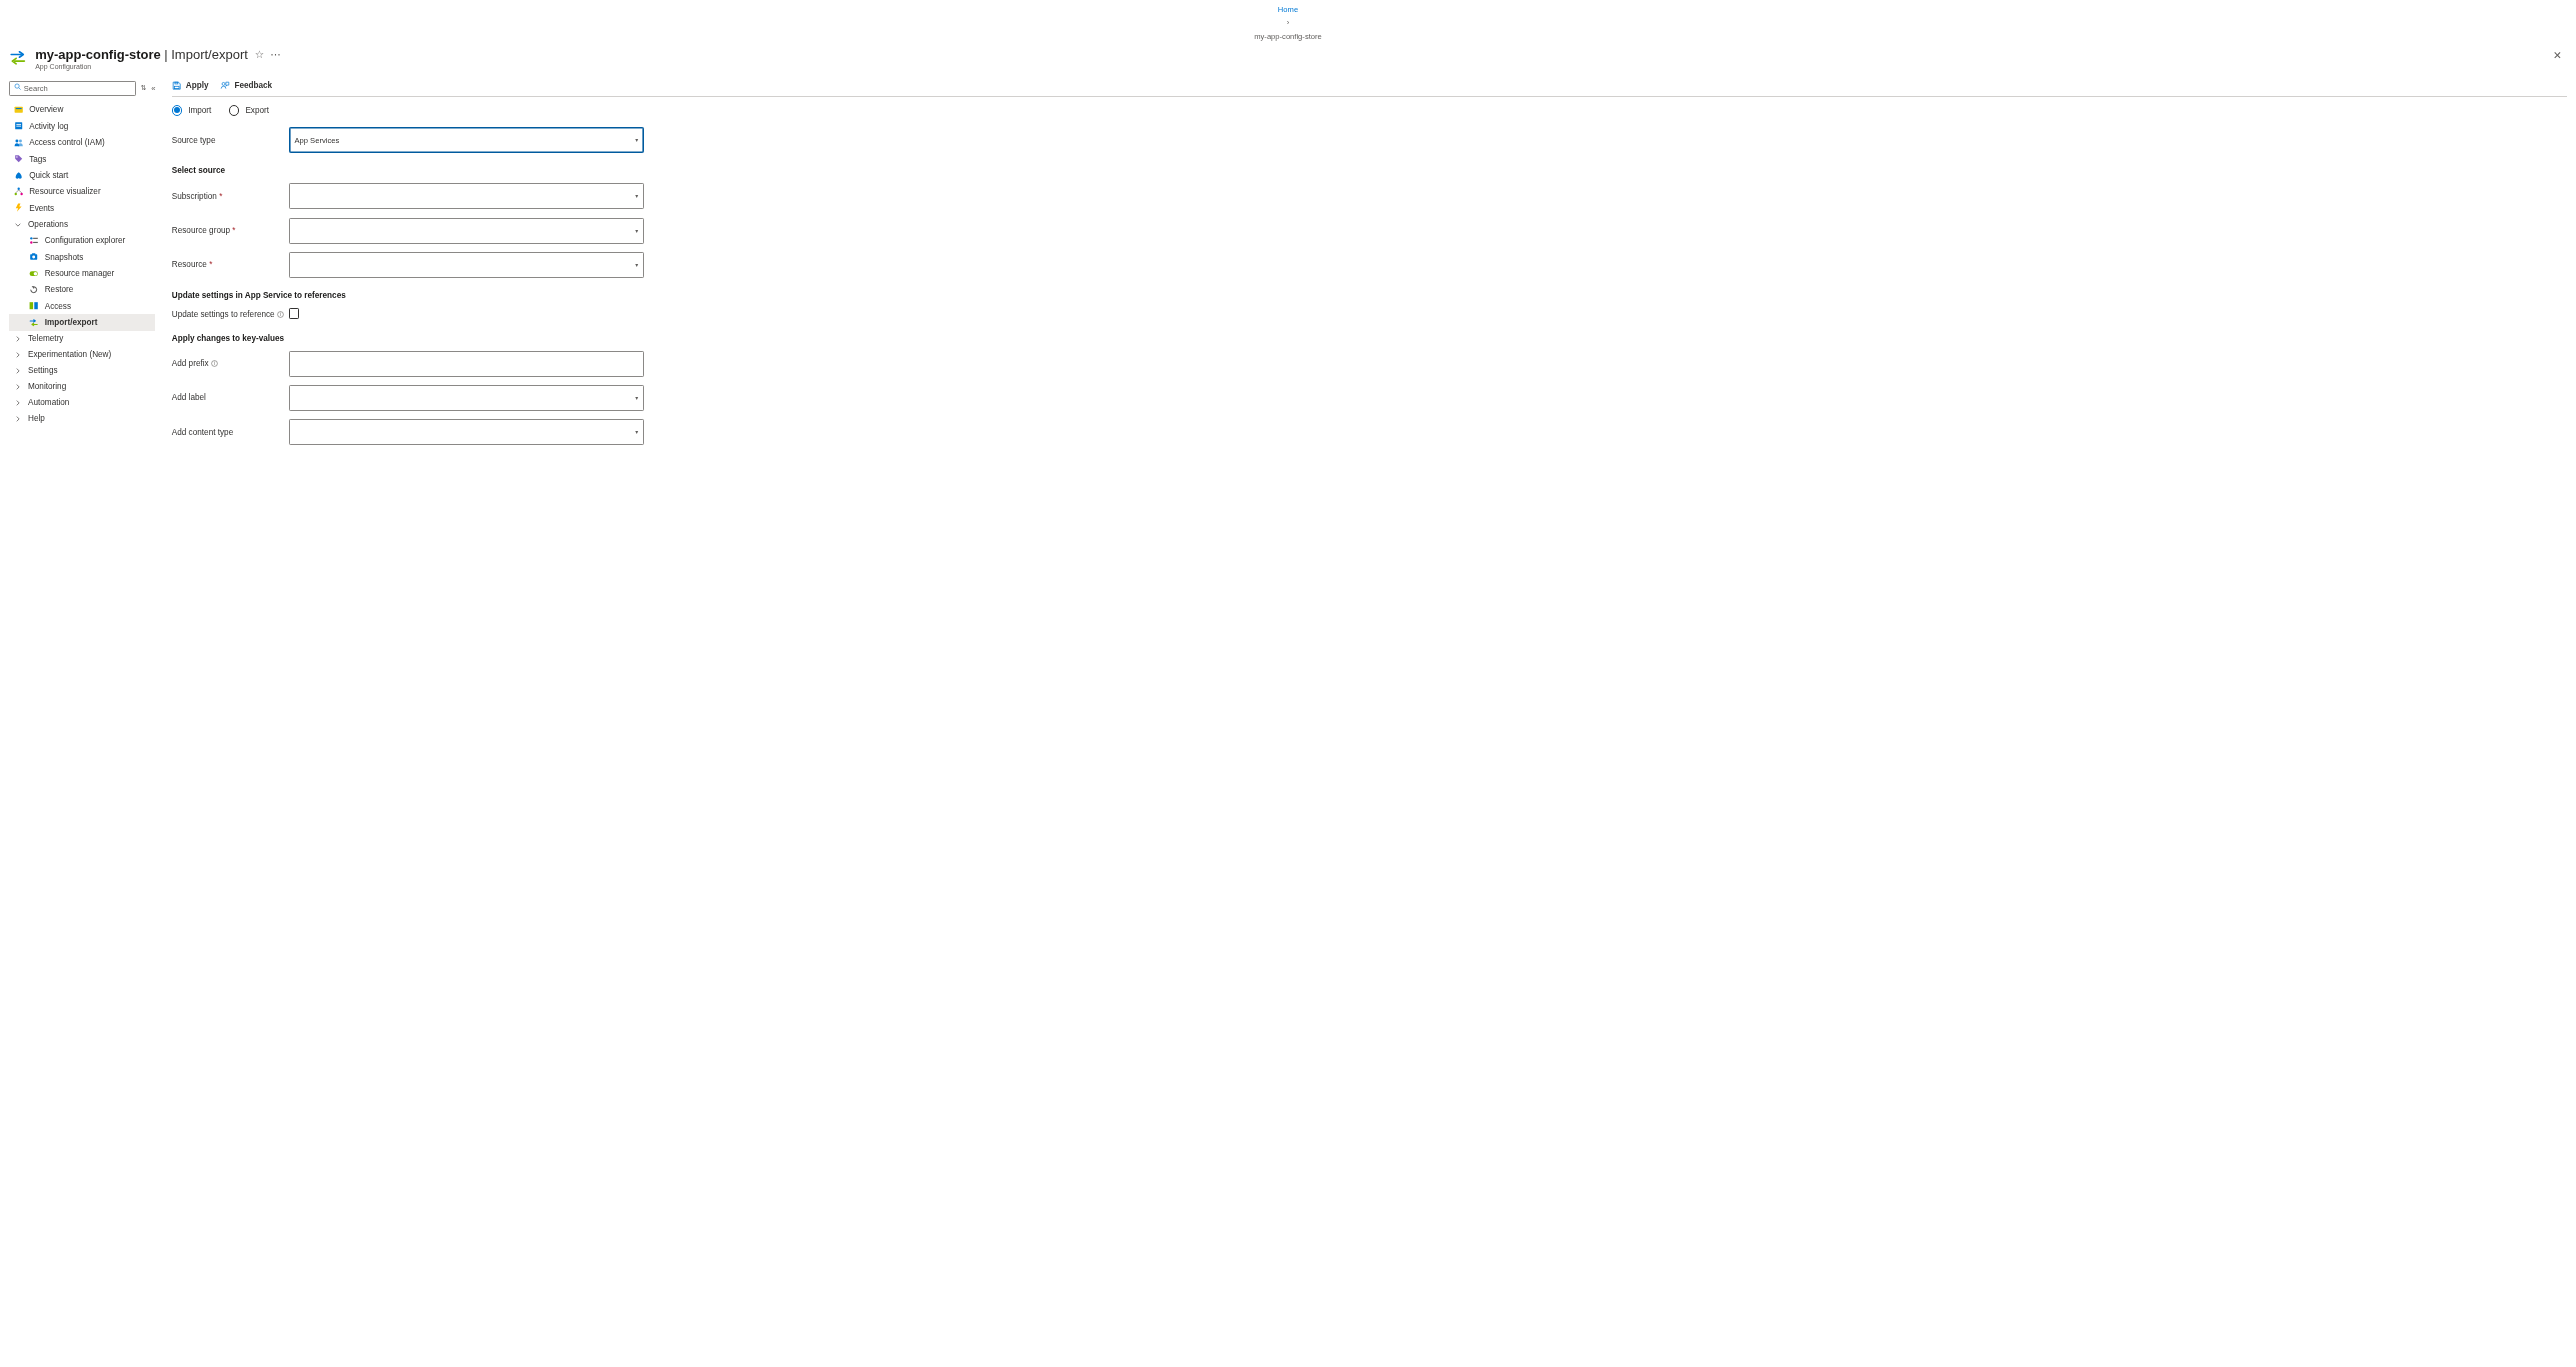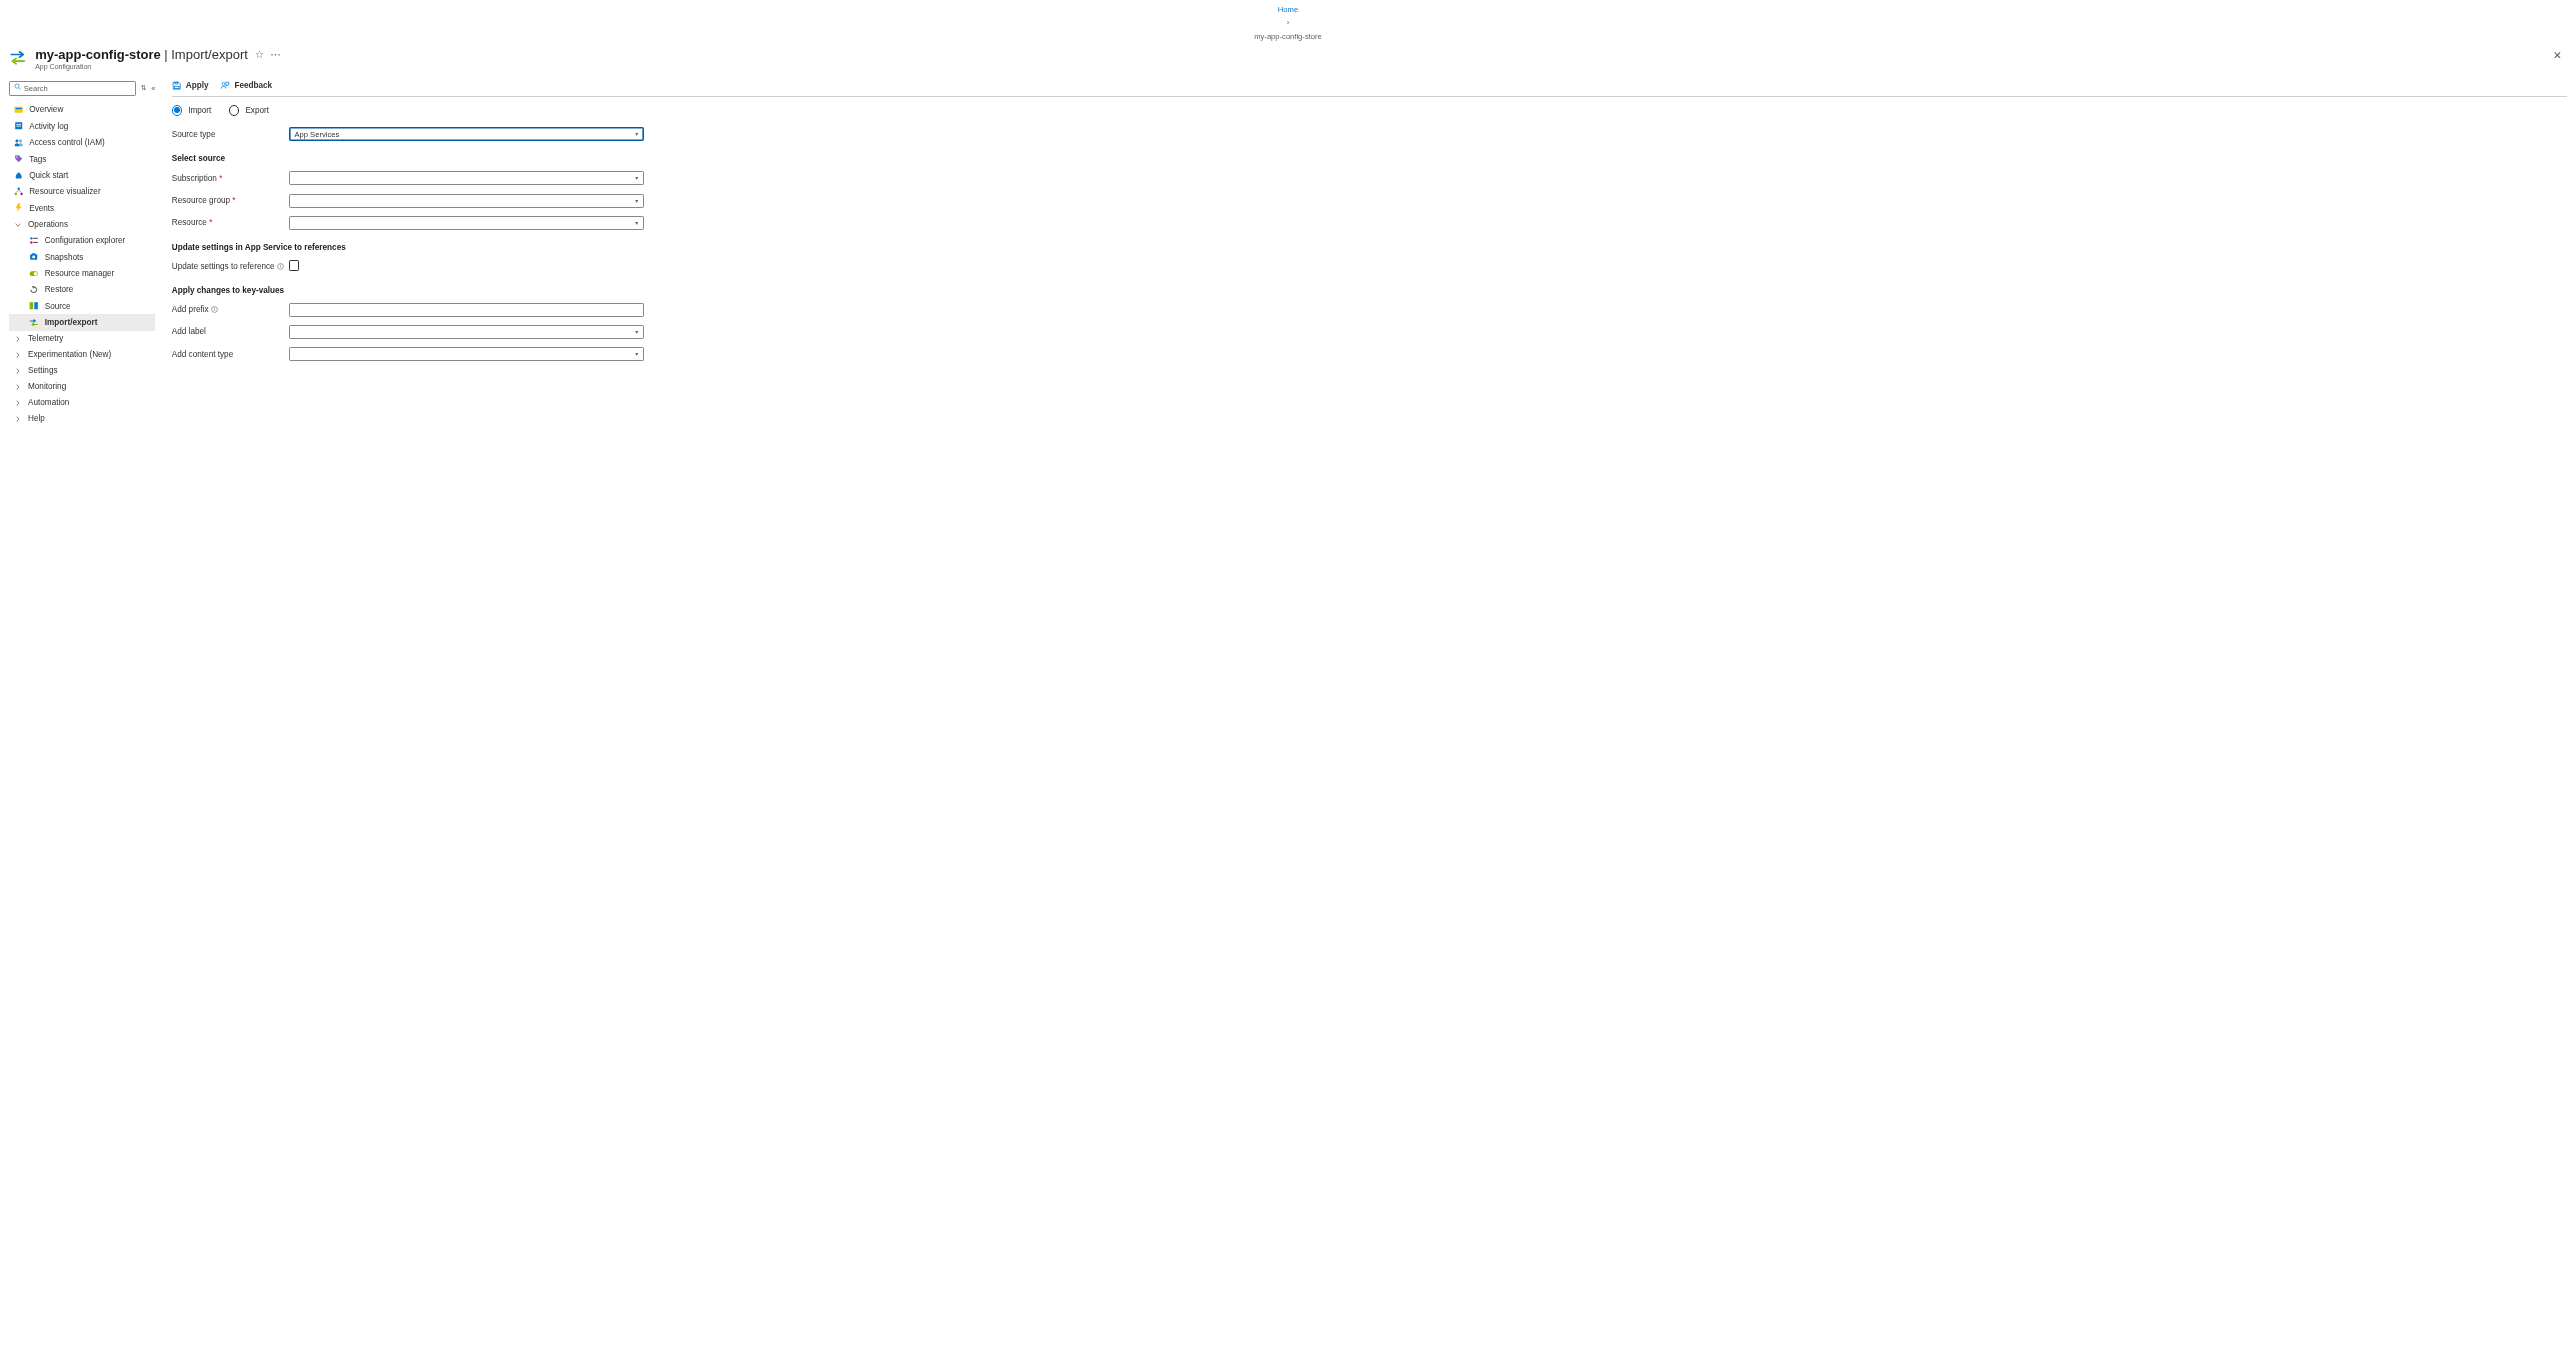--- a/index.html
+++ b/index.html
@@ -98,21 +98,21 @@
   .form-label {
     width: 117px; font-size: 8.2px; color: #323130;
     display: inline-flex; align-items: center; gap: 2.3px;
   }
   .req-star { color: #a4262c; }
   .info-ico { width: 7px; height: 7px; color: #605e5c; display:inline-flex; }
   .form-field {
     flex: 0 0 355px;
   }
   .select-box, .text-box {
-    width: 100%; height: 14px; border: 0.6px solid #8a8886; border-radius: 1.2px;
+    width: 100%; height: 26px; border: 0.6px solid #8a8886; border-radius: 1.2px;
     display: flex; align-items: center; padding: 0 4.7px; font-size: 7.6px; color: #323130;
     background: #fff; position: relative; cursor: pointer;
   }
   .select-box.focused { border-color: #005a9e; box-shadow: 0 0 0 0.6px #005a9e inset; }
   .select-val { flex: 1 1 auto; }
   .select-chev { color: #605e5c; font-size: 5.9px; }
   .text-box input {
     border: none; outline: none; width: 100%; font-size: 7.6px; color: #323130;
   }
   .checkbox-box {
@@ -287,21 +287,21 @@
           </span>
           <span class="label">Restore</span>
         </li>
         <li class="indent">
           <span class="ico">
             <svg viewBox="0 0 16 16" width="9.4" height="9.4">
                 <rect x="1" y="2" width="6" height="12" fill="#7fba00"></rect>
                 <rect x="9" y="2" width="6" height="12" fill="#0078d4"></rect>
               </svg>
           </span>
-          <span class="label">Source</span>
+          <span class="label">Access</span>
         </li>
         <li class="indent selected">
           <span class="ico">
             <svg viewBox="0 0 16 16" width="9.4" height="9.4">
               <path d="M2 5 L10 5 M8 3 L11 5 L8 7" stroke="#0078d4" stroke-width="1.8" fill="none" stroke-linecap="round" stroke-linejoin="round"></path>
               <path d="M14 11 L6 11 M8 9 L5 11 L8 13" stroke="#7fba00" stroke-width="1.8" fill="none" stroke-linecap="round" stroke-linejoin="round"></path>
             </svg>
           </span>
           <span class="label">Import/export</span>
         </li>

